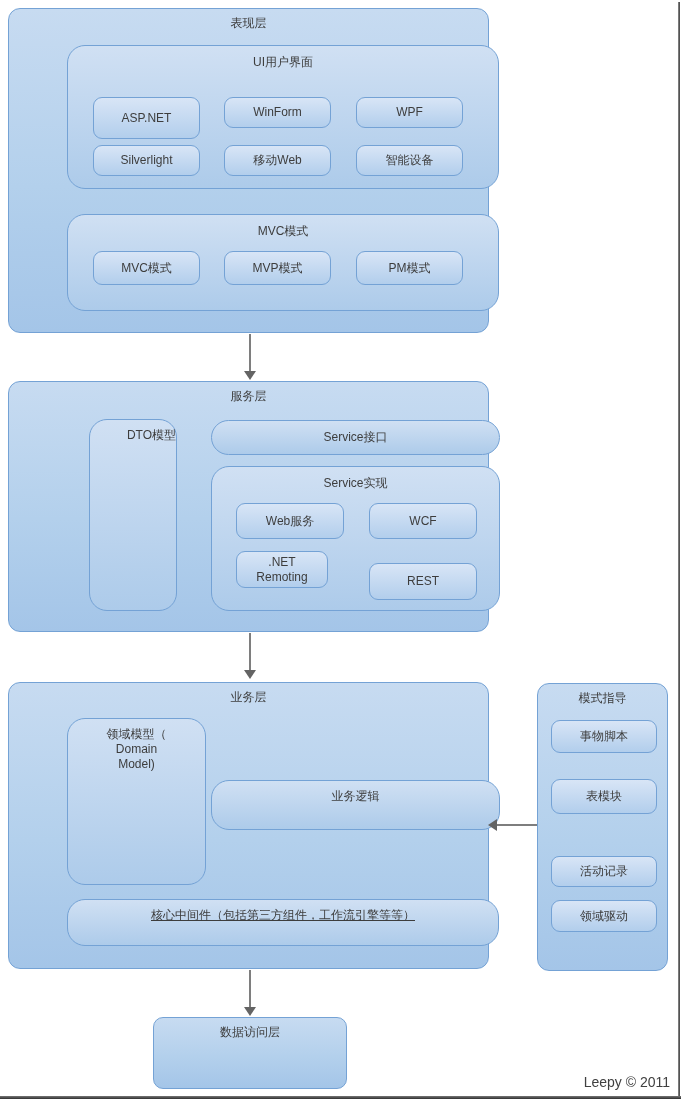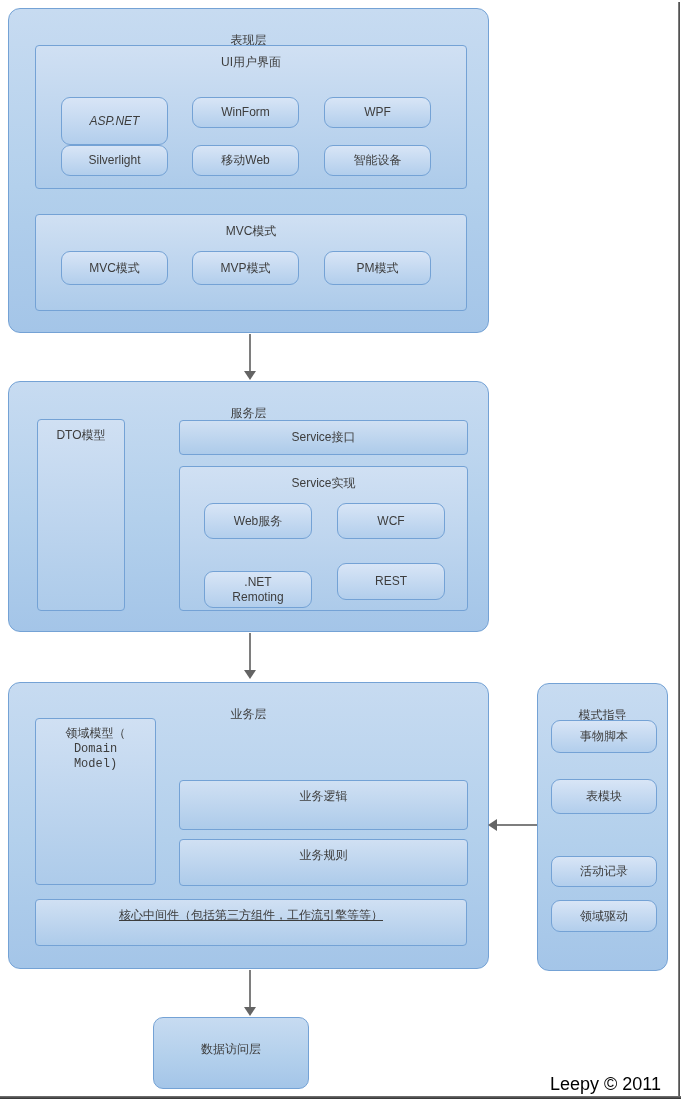--- a/index.html
+++ b/index.html
@@ -8,122 +8,122 @@
     font-family:"Liberation Sans","DejaVu Sans",sans-serif;
     font-size:12px; color:#3d3d3d; overflow:hidden;
   }
   .container {
     position:absolute; box-sizing:border-box;
     border:1px solid #74a2d5; border-radius:12px;
     background:linear-gradient(180deg,#c7dbf1 0%,#b3d0ec 55%,#a4c5e8 100%);
   }
   .subbox {
     position:absolute; box-sizing:border-box;
-    border:1px solid #74a2d5; border-radius:4px;
+    border:1px solid #74a2d5; border-radius:18px;
     background:linear-gradient(180deg,#d0e0f3 0%,#adcbea 100%);
+    margin-left:32px;
   }
   .btn {
     position:absolute; box-sizing:border-box;
     border:1px solid #74a2d5; border-radius:9px;
     background:linear-gradient(180deg,#d8e5f6 0%,#b2ceec 100%);
     display:flex; align-items:center; justify-content:center;
     text-align:center; white-space:pre-line; line-height:15px;
   }
-  .title { text-align:center; padding-top:23px; }
+  .title { text-align:center; padding-top:6px; }
   .toptext { text-align:center; padding-top:8px; white-space:pre-line; line-height:15px; }
   .vcenter { display:flex; align-items:center; justify-content:center; text-align:center; }
   .varrow { position:absolute; width:2px; background:#7e7e7e; }
   .varrow::after {
     content:""; position:absolute; left:-5px; bottom:-9px;
     border:6px solid transparent; border-bottom:none; border-top:9px solid #646464;
   }
   .harrow { position:absolute; height:2px; background:#7e7e7e; }
   .harrow::before {
     content:""; position:absolute; top:-5px; left:-9px;
     border:6px solid transparent; border-left:none; border-right:9px solid #646464;
   }
   .frame-right { position:absolute; left:678px; top:2px; width:2px; height:1094px;
     background:linear-gradient(90deg,#8f8f8f,#3e3e3e); }
   .frame-bottom { position:absolute; left:0; top:1096px; width:681px; height:3px;
     background:linear-gradient(180deg,#777777,#2e2e2e); }
-  .watermark { position:absolute; right:22px; top:1074px; font-size:18px; color:#000000; }
+  .watermark { position:absolute; right:13px; top:1074px; font-size:14px; color:#404040; }
 </style>
 </head>
 <body>
 
 <div class="canvas">
 
   <div class="container" style="left:8px;top:8px;width:481px;height:325px;">
     <div class="title">表现层</div>
 
     <div class="subbox" style="left:26px;top:36px;width:432px;height:144px;">
       <div class="title" style="padding-top:8px;">UI用户界面</div>
-      <div class="btn" style="left:25px;top:51px;width:107px;height:48px;font-style:italic;">ASP.NET</div>
+      <div class="btn" style="left:25px;top:51px;width:107px;height:42px;">ASP.NET</div>
       <div class="btn" style="left:156px;top:51px;width:107px;height:31px;">WinForm</div>
       <div class="btn" style="left:288px;top:51px;width:107px;height:31px;">WPF</div>
       <div class="btn" style="left:25px;top:99px;width:107px;height:31px;">Silverlight</div>
       <div class="btn" style="left:156px;top:99px;width:107px;height:31px;">移动Web</div>
       <div class="btn" style="left:288px;top:99px;width:107px;height:31px;">智能设备</div>
     </div>
 
     <div class="subbox" style="left:26px;top:205px;width:432px;height:97px;">
       <div class="title" style="padding-top:8px;">MVC模式</div>
       <div class="btn" style="left:25px;top:36px;width:107px;height:34px;">MVC模式</div>
       <div class="btn" style="left:156px;top:36px;width:107px;height:34px;">MVP模式</div>
       <div class="btn" style="left:288px;top:36px;width:107px;height:34px;">PM模式</div>
     </div>
   </div>
 
   <div class="varrow" style="left:249px;top:334px;height:37px;"></div>
 
   <div class="container" style="left:8px;top:381px;width:481px;height:251px;">
     <div class="title">服务层</div>
 
-    <div class="subbox toptext" style="left:28px;top:37px;width:88px;height:192px;">DTO模型</div>
+    <div class="subbox toptext" style="left:48px;top:37px;width:88px;height:192px;text-align:right;">DTO模型</div>
 
     <div class="subbox vcenter" style="left:170px;top:38px;width:289px;height:35px;">Service接口</div>
 
     <div class="subbox" style="left:170px;top:84px;width:289px;height:145px;">
       <div class="title" style="padding-top:8px;">Service实现</div>
       <div class="btn" style="left:24px;top:36px;width:108px;height:36px;">Web服务</div>
       <div class="btn" style="left:157px;top:36px;width:108px;height:36px;">WCF</div>
-      <div class="btn" style="left:24px;top:104px;width:108px;height:37px;">.NET
+      <div class="btn" style="left:24px;top:84px;width:92px;height:37px;">.NET
 Remoting</div>
       <div class="btn" style="left:157px;top:96px;width:108px;height:37px;">REST</div>
     </div>
   </div>
 
   <div class="varrow" style="left:249px;top:633px;height:37px;"></div>
 
   <div class="container" style="left:8px;top:682px;width:481px;height:287px;">
     <div class="title">业务层</div>
 
-    <div class="subbox toptext" style="left:26px;top:35px;width:121px;height:167px;font-family:Liberation Mono, monospace;">领域模型（
+    <div class="subbox toptext" style="left:26px;top:35px;width:139px;height:167px;">领域模型（
 Domain
 Model)</div>
 
     <div class="subbox toptext" style="left:170px;top:97px;width:289px;height:50px;">业务逻辑</div>
-    <div class="subbox toptext" style="left:170px;top:156px;width:289px;height:47px;">业务规则</div>
 
     <div class="subbox toptext" style="left:26px;top:216px;width:432px;height:47px;text-decoration:underline;">核心中间件（包括第三方组件，工作流引擎等等）</div>
   </div>
 
   <div class="container" style="left:537px;top:683px;width:131px;height:288px;">
     <div class="title" style="">模式指导</div>
     <div class="btn" style="left:13px;top:36px;width:106px;height:33px;">事物脚本</div>
     <div class="btn" style="left:13px;top:95px;width:106px;height:35px;">表模块</div>
     <div class="btn" style="left:13px;top:172px;width:106px;height:31px;border-radius:8px;">活动记录</div>
     <div class="btn" style="left:13px;top:216px;width:106px;height:32px;">领域驱动</div>
   </div>
 
   <div class="harrow" style="left:497px;top:824px;width:40px;"></div>
 
   <div class="varrow" style="left:249px;top:970px;height:37px;"></div>
 
-  <div class="container" style="left:153px;top:1017px;width:156px;height:72px;border-radius:10px;">
+  <div class="container" style="left:153px;top:1017px;width:194px;height:72px;border-radius:10px;">
     <div class="title">数据访问层</div>
   </div>
 
   <div class="frame-right"></div>
   <div class="frame-bottom"></div>
 
   <div class="watermark">Leepy © 2011</div>
 
 </div>
 

